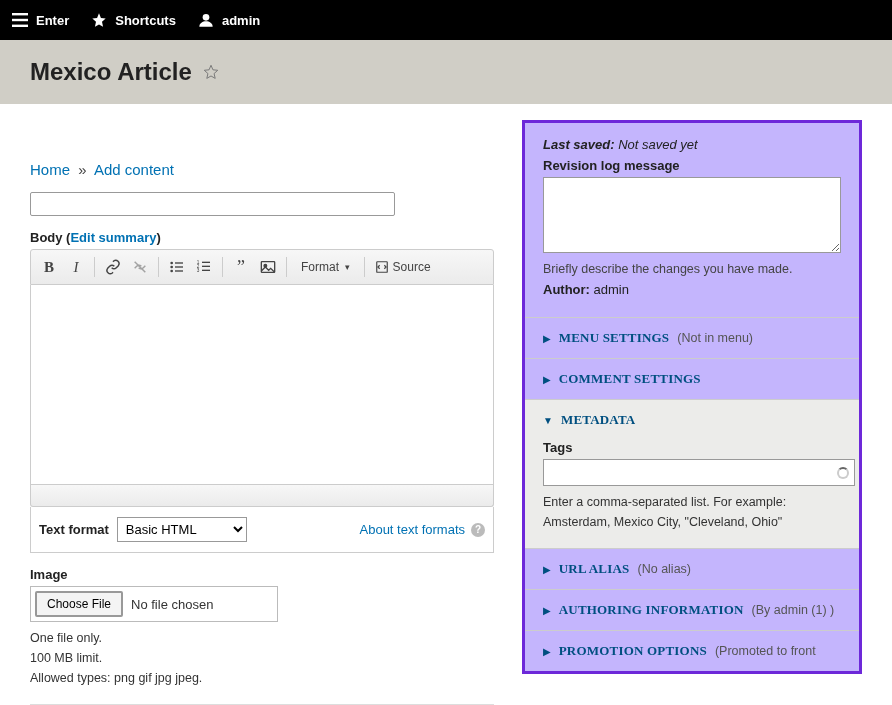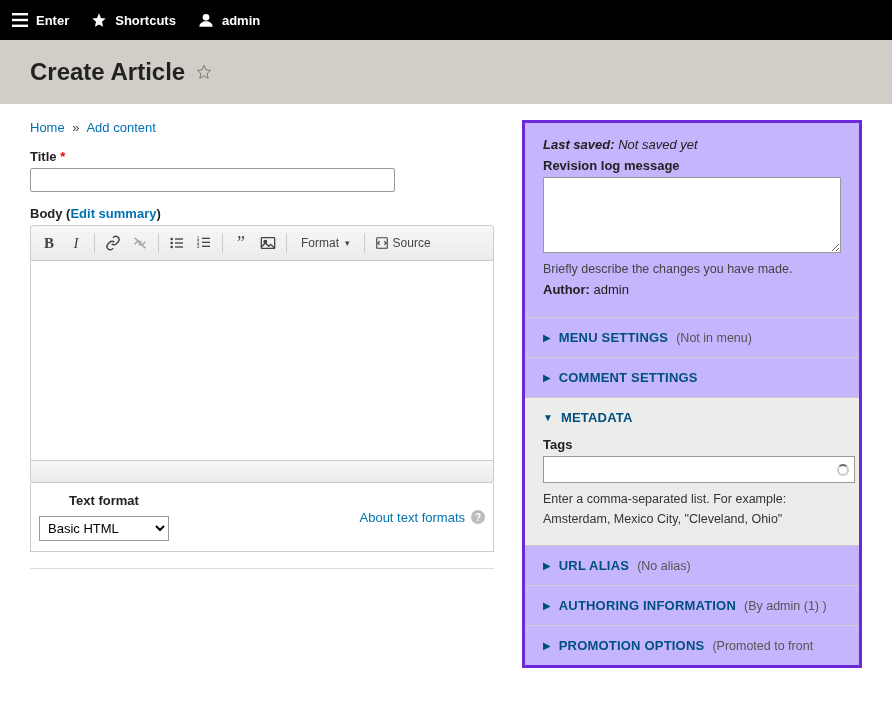--- a/index.html
+++ b/index.html
@@ -7,56 +7,56 @@
 .toolbar { background: #000; color: #fff; height: 40px; display: flex; align-items: center; padding: 0 12px; gap: 22px; }
 .toolbar-item { display: flex; align-items: center; gap: 8px; font-weight: bold; font-size: 13px; cursor: pointer; }
 .toolbar svg { fill: #fff; }
 .header-region { background: #d0cec6; padding: 18px 30px; }
 .page-title-wrap { display: flex; align-items: center; gap: 10px; }
 .page-title { font-size: 24px; font-weight: bold; color: #222; }
 .star-out { stroke: #777; fill: none; stroke-width: 1.3; cursor: pointer; }
 .content { padding: 16px 30px; display: flex; gap: 28px; }
 .main-col { flex: 1 1 auto; max-width: 500px; }
 .side-col { width: 340px; flex-shrink: 0; }
-.breadcrumb { margin-bottom: 14px; font-size: 13px; }
+.breadcrumb { margin-bottom: 14px; font-size: 15px; margin-top: 41px; }
 .breadcrumb a { color: #0071b3; text-decoration: none; }
 .breadcrumb .sep { color: #444; margin: 0 4px; }
 label.field-label { font-weight: bold; display: block; margin-bottom: 4px; font-size: 13px; }
 .req { color: #e00; }
 input[type=text].form-text { width: 365px; padding: 4px 6px; border: 1px solid #999; border-radius: 2px; font-size: 13px; height: 24px; }
 .field-group { margin-bottom: 14px; }
 .summary-link { color: #0071b3; text-decoration: none; cursor: pointer; }
 .ck-toolbar { border: 1px solid #ccc; background: linear-gradient(#f7f7f7,#ebebeb); padding: 5px 6px; display: flex; align-items: center; gap: 3px; border-top-left-radius: 3px; border-top-right-radius: 3px; }
 .ck-btn { width: 24px; height: 24px; display: flex; align-items: center; justify-content: center; cursor: pointer; border-radius: 2px; color: #444; }
 .ck-btn.disabled { opacity: 0.45; cursor: default; }
 .ck-sep { width: 1px; height: 20px; background: #ccc; margin: 0 3px; }
 .ck-format { display: flex; align-items: center; gap: 6px; padding: 0 8px; font-size: 12px; color: #444; cursor: pointer; }
 .ck-source { display: flex; align-items: center; gap: 4px; padding: 0 4px; font-size: 12px; color: #444; cursor: pointer; }
 .ck-body { border: 1px solid #ccc; border-top: none; height: 200px; background: #fff; }
 .ck-footer { border: 1px solid #ccc; border-top: none; height: 22px; background: linear-gradient(#f7f7f7,#ebebeb); border-bottom-left-radius: 3px; border-bottom-right-radius: 3px; }
 .format-row { display: flex; align-items: center; justify-content: space-between; padding: 10px 8px; border: 1px solid #ccc; border-top: none; margin-bottom: 14px; }
-.format-row-left { display: flex; align-items: center; gap: 8px; flex-direction: column; }
+.format-row-left { display: flex; align-items: center; gap: 8px; }
 .format-row-left label { font-weight: bold; font-size: 13px; }
 .format-select { font-size: 13px; padding: 3px 4px; border: 1px solid #999; min-width: 130px; background: #fff; }
 .about-formats { color: #0071b3; text-decoration: none; font-size: 13px; display: flex; align-items: center; gap: 6px; }
 .help-icon { width: 14px; height: 14px; border-radius: 50%; background: #bbb; color: #fff; font-size: 10px; display: flex; align-items: center; justify-content: center; font-weight: bold; }
 .file-btn { border: 2px solid #999; background: #f4f4f4; padding: 4px 10px; font-size: 12px; cursor: pointer; border-radius: 2px; font-family: inherit; }
 .file-wrap { border: 1px solid #bbb; display: inline-flex; align-items: center; padding: 4px; gap: 8px; margin-bottom: 6px; }
 .file-status { font-size: 13px; color: #333; padding-right: 60px; }
 .desc { font-size: 12.5px; color: #333; line-height: 1.6; }
 .side-box { border: 3px solid #6d28d9; background: #c4b5fd; }
 .side-top { padding: 14px 18px; border-bottom: 1px solid #ccc; font-size: 13px; }
 .side-top .row { margin-bottom: 6px; }
 .side-top .lbl { font-weight: bold; }
 .side-top .unsaved { font-style: italic; }
 .revision-ta { width: 100%; height: 76px; border: 1px solid #999; margin-top: 4px; resize: both; font-family: inherit; font-size: 13px; padding: 4px; }
 .rev-desc { font-size: 12.5px; color: #444; margin-top: 6px; }
 .accordion { border-bottom: 1px solid #ccc; }
 .acc-head { padding: 12px 18px; font-size: 13px; cursor: pointer; display: flex; align-items: center; gap: 8px; }
-.acc-title { color: #004f80; font-weight: bold; text-transform: uppercase; letter-spacing: 0.2px; }
+.acc-title { color: #004f80; font-weight: bold; text-transform: uppercase; letter-spacing: 0.2px; font-family: Liberation Serif, serif; }
 .acc-hint { color: #555; font-size: 12.5px; }
 .acc-arrow { color: #004f80; font-size: 10px; }
 .acc-open { background: #ececea; }
 .acc-body { padding: 0 4px 16px 18px; background: #ececea; }
 .tags-input-wrap { position: relative; }
 .tags-input { width: 100%; padding: 5px 24px 5px 6px; border: 1px solid #999; font-size: 13px; background: #fff; }
 .tags-spinner { position: absolute; right: 6px; top: 50%; transform: translateY(-50%); width: 12px; height: 12px; border: 2px solid #ccc; border-top-color: #666; border-radius: 50%; }
 hr.divider { border: none; border-top: 1px solid #ddd; margin-top: 16px; }
 </style>
 </head>
@@ -81,37 +81,36 @@
     <svg width="16" height="16" viewBox="0 0 24 24">
         <circle cx="12" cy="8" r="5"></circle>
         <path d="M2 22c0-5 5-8 10-8s10 3 10 8H2z"></path>
       </svg>
     <span>admin</span>
   </div>
 </div>
 
 <div class="header-region">
   <div class="page-title-wrap">
-    <h1 class="page-title">Create Article</h1>
+    <h1 class="page-title">Mexico Article</h1>
     <svg class="star-out" width="18" height="18" viewBox="0 0 24 24">
         <path d="M12 3l2.6 6.1 6.4.6-4.9 4.4 1.5 6.4L12 17.3 6.4 20.5l1.5-6.4L3 9.7l6.4-.6L12 3z"></path>
       </svg>
   </div>
 </div>
 
 <div class="content">
   <div class="main-col">
     <div class="breadcrumb">
       <a href="#">Home</a>
       <span class="sep">»</span>
       <a href="#">Add content</a>
     </div>
 
     <div class="field-group">
-      <label class="field-label"><span>Title</span> <span class="req">*</span></label>
       <input type="text" class="form-text" style="">
     </div>
 
     <div class="field-group" style="margin-bottom:0;">
       <label class="field-label">
         <span>Body</span>
         (<a class="summary-link">Edit summary</a>)
       </label>
       <div class="ck-toolbar">
         <div class="ck-btn">
@@ -190,20 +189,30 @@
         <select class="format-select">
           <option>Basic HTML</option>
         </select>
       </div>
       <a href="#" class="about-formats">
         <span>About text formats</span>
         <span class="help-icon">?</span>
       </a>
     </div>
 
+    <div class="field-group">
+      <label class="field-label">Image</label>
+      <div class="file-wrap">
+        <button class="file-btn">Choose File</button>
+        <span class="file-status">No file chosen</span>
+      </div>
+      <div class="desc">One file only.</div>
+      <div class="desc">100 MB limit.</div>
+      <div class="desc">Allowed types: png gif jpg jpeg.</div>
+    </div>
 
     <hr class="divider">
   </div>
 
   <div class="side-col">
     <div class="side-box">
       <div class="side-top">
         <div class="row">
           <span class="lbl unsaved">Last saved:</span>
           <span class="unsaved">Not saved yet</span>

